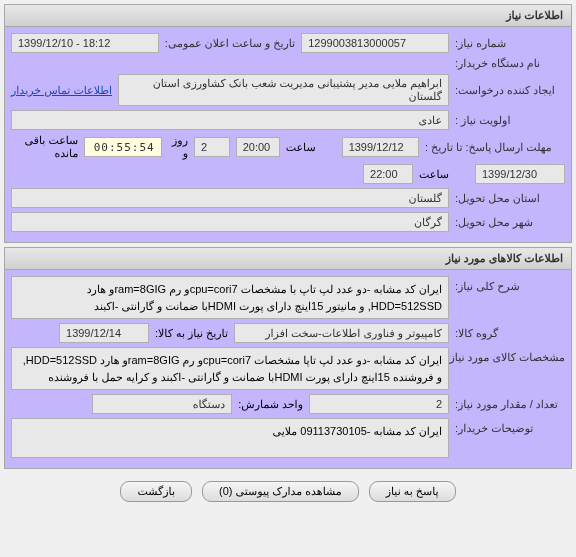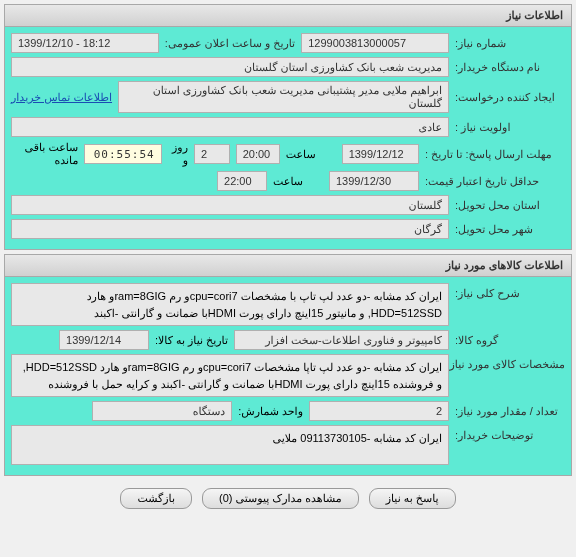--- a/index.html
+++ b/index.html
@@ -6,21 +6,21 @@
     body {
       font-family: Tahoma, Arial, sans-serif;
       font-size: 11px;
       background: #f0f0f0;
       direction: rtl;
       width: 576px;
     }
     .panel {
       border: 1px solid #a8a8a8;
       margin: 4px;
-      background: #5eead4;
+      background: #c4b5fd;
     }
     .panel-header {
       background: linear-gradient(#e8e8e8, #d0d0d0);
       border-bottom: 1px solid #a8a8a8;
       padding: 4px 8px;
       font-weight: bold;
       color: #333;
     }
     .panel-body {
       padding: 6px;
@@ -97,21 +97,20 @@
 
     <div class="row">
       <span class="label">شماره نیاز:</span>
       <span class="field field-med text-left">1299003813000057</span>
       <span class="label" style="min-width:auto">تاریخ و ساعت اعلان عمومی:</span>
       <span class="field field-med text-left">1399/12/10 - 18:12</span>
     </div>
 
     <div class="row">
       <span class="label">نام دستگاه خریدار:</span>
-      <span class="field field-long">مدیریت شعب بانک کشاورزی استان گلستان</span>
     </div>
 
     <div class="row">
       <span class="label">ایجاد کننده درخواست:</span>
       <span class="field field-long">ابراهیم ملایی  مدیر پشتیبانی مدیریت شعب بانک کشاورزی استان گلستان</span>
       <span class="link">اطلاعات تماس خریدار</span>
     </div>
 
     <div class="row">
       <span class="label">اولویت نیاز :</span>
@@ -123,21 +122,20 @@
       <span class="field field-short text-left">1399/12/12</span>
       <span>ساعت</span>
       <span class="field field-tiny text-left" style="width:50px">20:00</span>
       <span class="field field-tiny text-left">2</span>
       <span>روز و</span>
       <span class="field field-time" style="background:#fffde0">00:55:54</span>
       <span>ساعت باقی مانده</span>
     </div>
 
     <div class="row">
-      <span class="label" style="min-width:140px">حداقل تاریخ اعتبار قیمت:</span>
       <span class="field field-short text-left">1399/12/30</span>
       <span>ساعت</span>
       <span class="field field-tiny text-left" style="width:50px">22:00</span>
     </div>
 
     <div class="row">
       <span class="label">استان محل تحویل:</span>
       <span class="field field-long">گلستان</span>
     </div>
 

